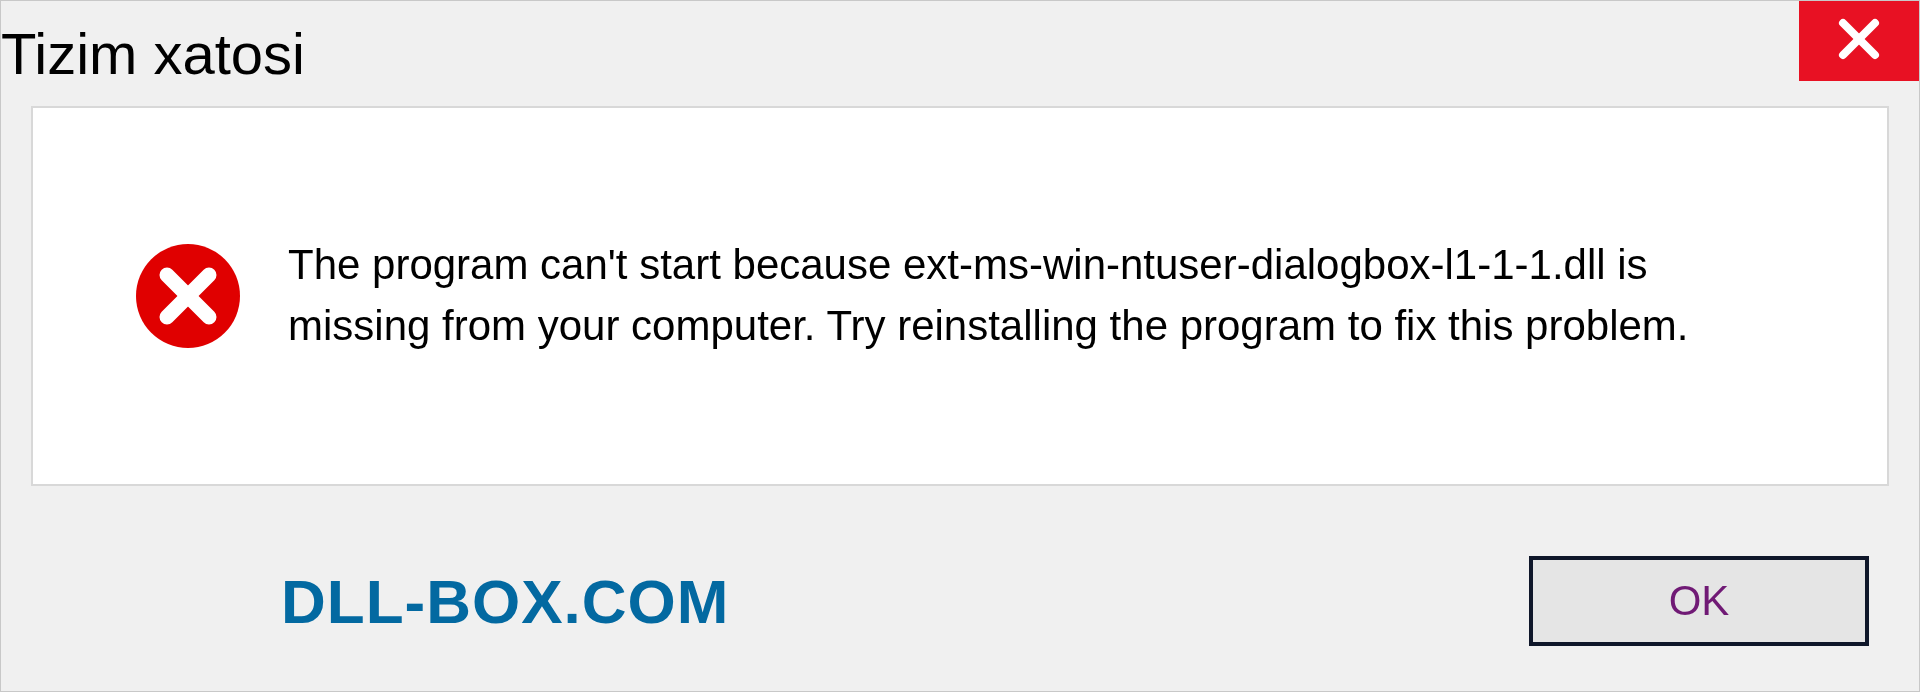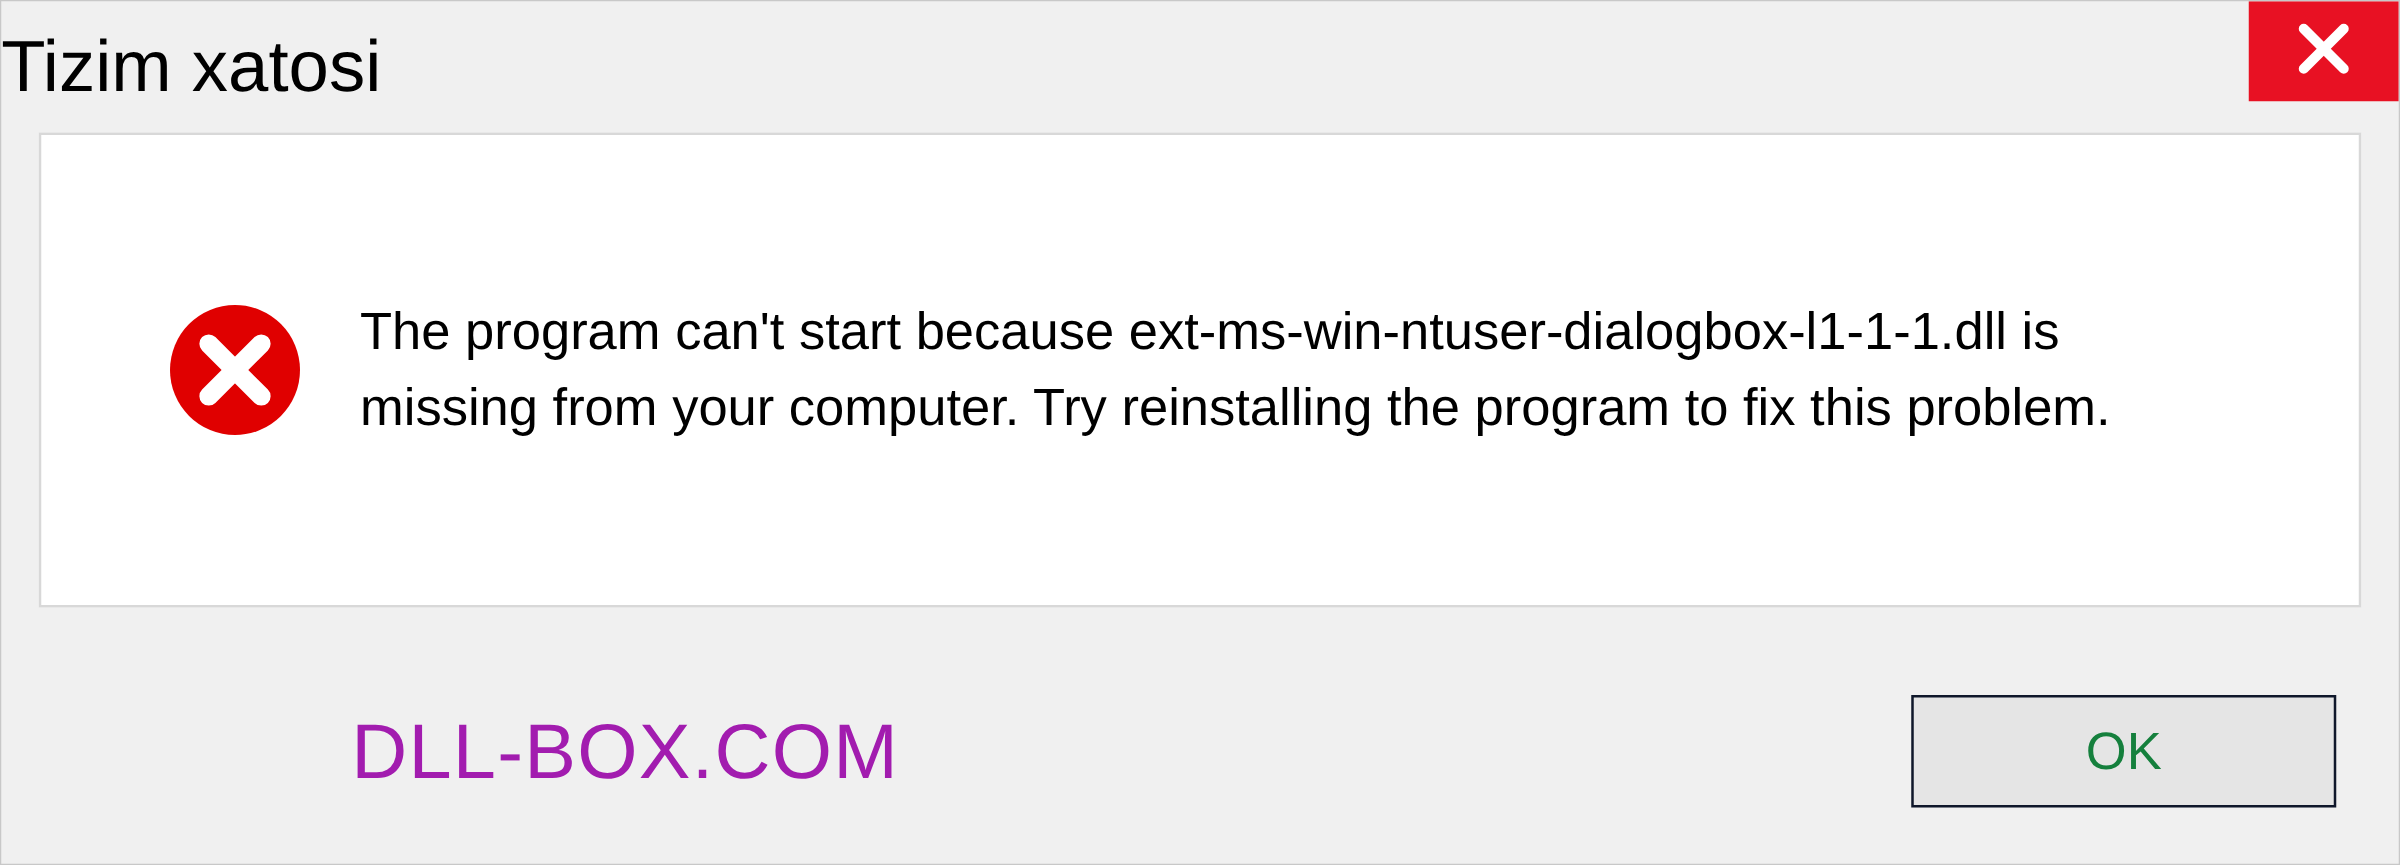--- a/index.html
+++ b/index.html
@@ -73,32 +73,32 @@
       left: 0;
       right: 0;
       height: 180px;
       display: flex;
       align-items: center;
       justify-content: space-between;
       padding: 0 50px 0 280px;
     }
     .watermark {
       font-size: 62px;
-      font-weight: 400;
-      color: #a21caf;
+      font-weight: 700;
+      color: #0369a1;
       letter-spacing: 1px;
       font-family: Arial, sans-serif;
     }
     .ok-btn {
       width: 340px;
       height: 90px;
       background: #e5e5e5;
-      border: 2px solid #0f172a;
+      border: 4px solid #0f172a;
       font-size: 42px;
-      color: #15803d;
+      color: #701a75;
       cursor: pointer;
       font-family: inherit;
       font-weight: 400;
     }
   </style>
 </head>
 <body>
 
 <div class="titlebar">
   <div class="title">Tizim xatosi</div>

